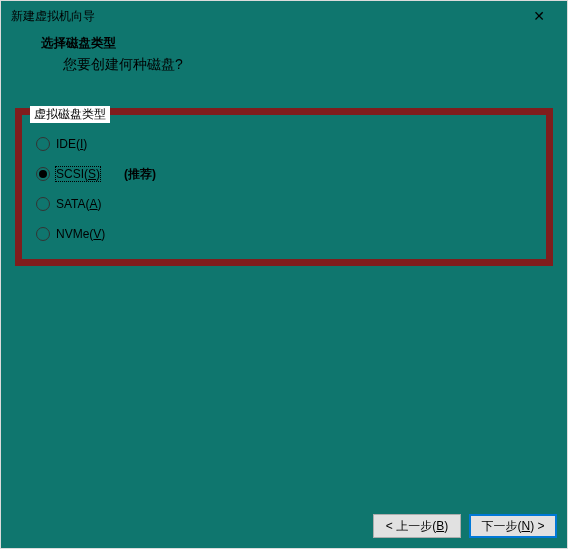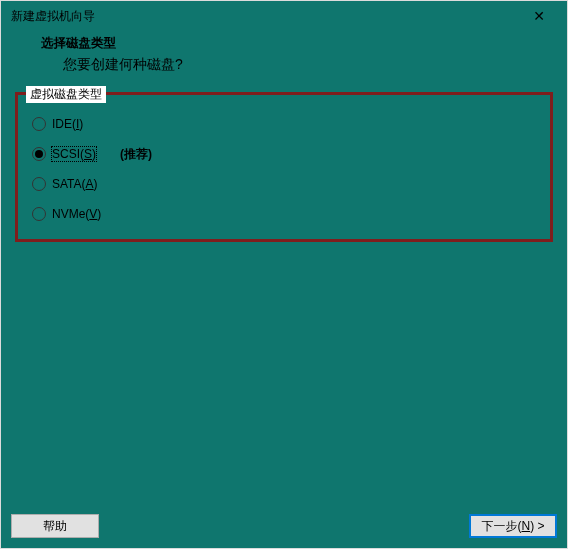--- a/index.html
+++ b/index.html
@@ -46,23 +46,24 @@
   }
   .header-sub {
     padding-left: 22px;
     font-size: 14px;
   }
   .content {
     flex: 1;
     padding: 4px 14px 8px 14px;
   }
   .groupbox {
-    border: 3px solid #7f1d1d;
+    border: 7px solid #7f1d1d;
     padding: 14px 14px 10px 14px;
     position: relative;
+    margin-top: 16px;
   }
   .group-legend {
     position: absolute;
     top: -9px;
     left: 8px;
     background: #fff;
     padding: 0 4px;
     font-size: 12px;
   }
   .radio-row {
@@ -161,21 +162,25 @@
       </div>
 
       <div class="radio-row">
         <div class="radio"></div>
         <span class="radio-label"><span>NVMe(</span><u>V</u><span>)</span></span>
       </div>
     </div>
   </div>
 
   <div class="footer">
-    <div class="btn">帮助</div>
     <div class="spacer"></div>
+    <div class="btn">
+        <span>&lt; 上一步(</span>
+        <u>B</u>
+        <span>)</span>
+      </div>
     <div class="btn default">
         <span>下一步(</span>
         <u>N</u>
         <span>) &gt;</span>
       </div>
   </div>
 </div>
 
 </body></html>

